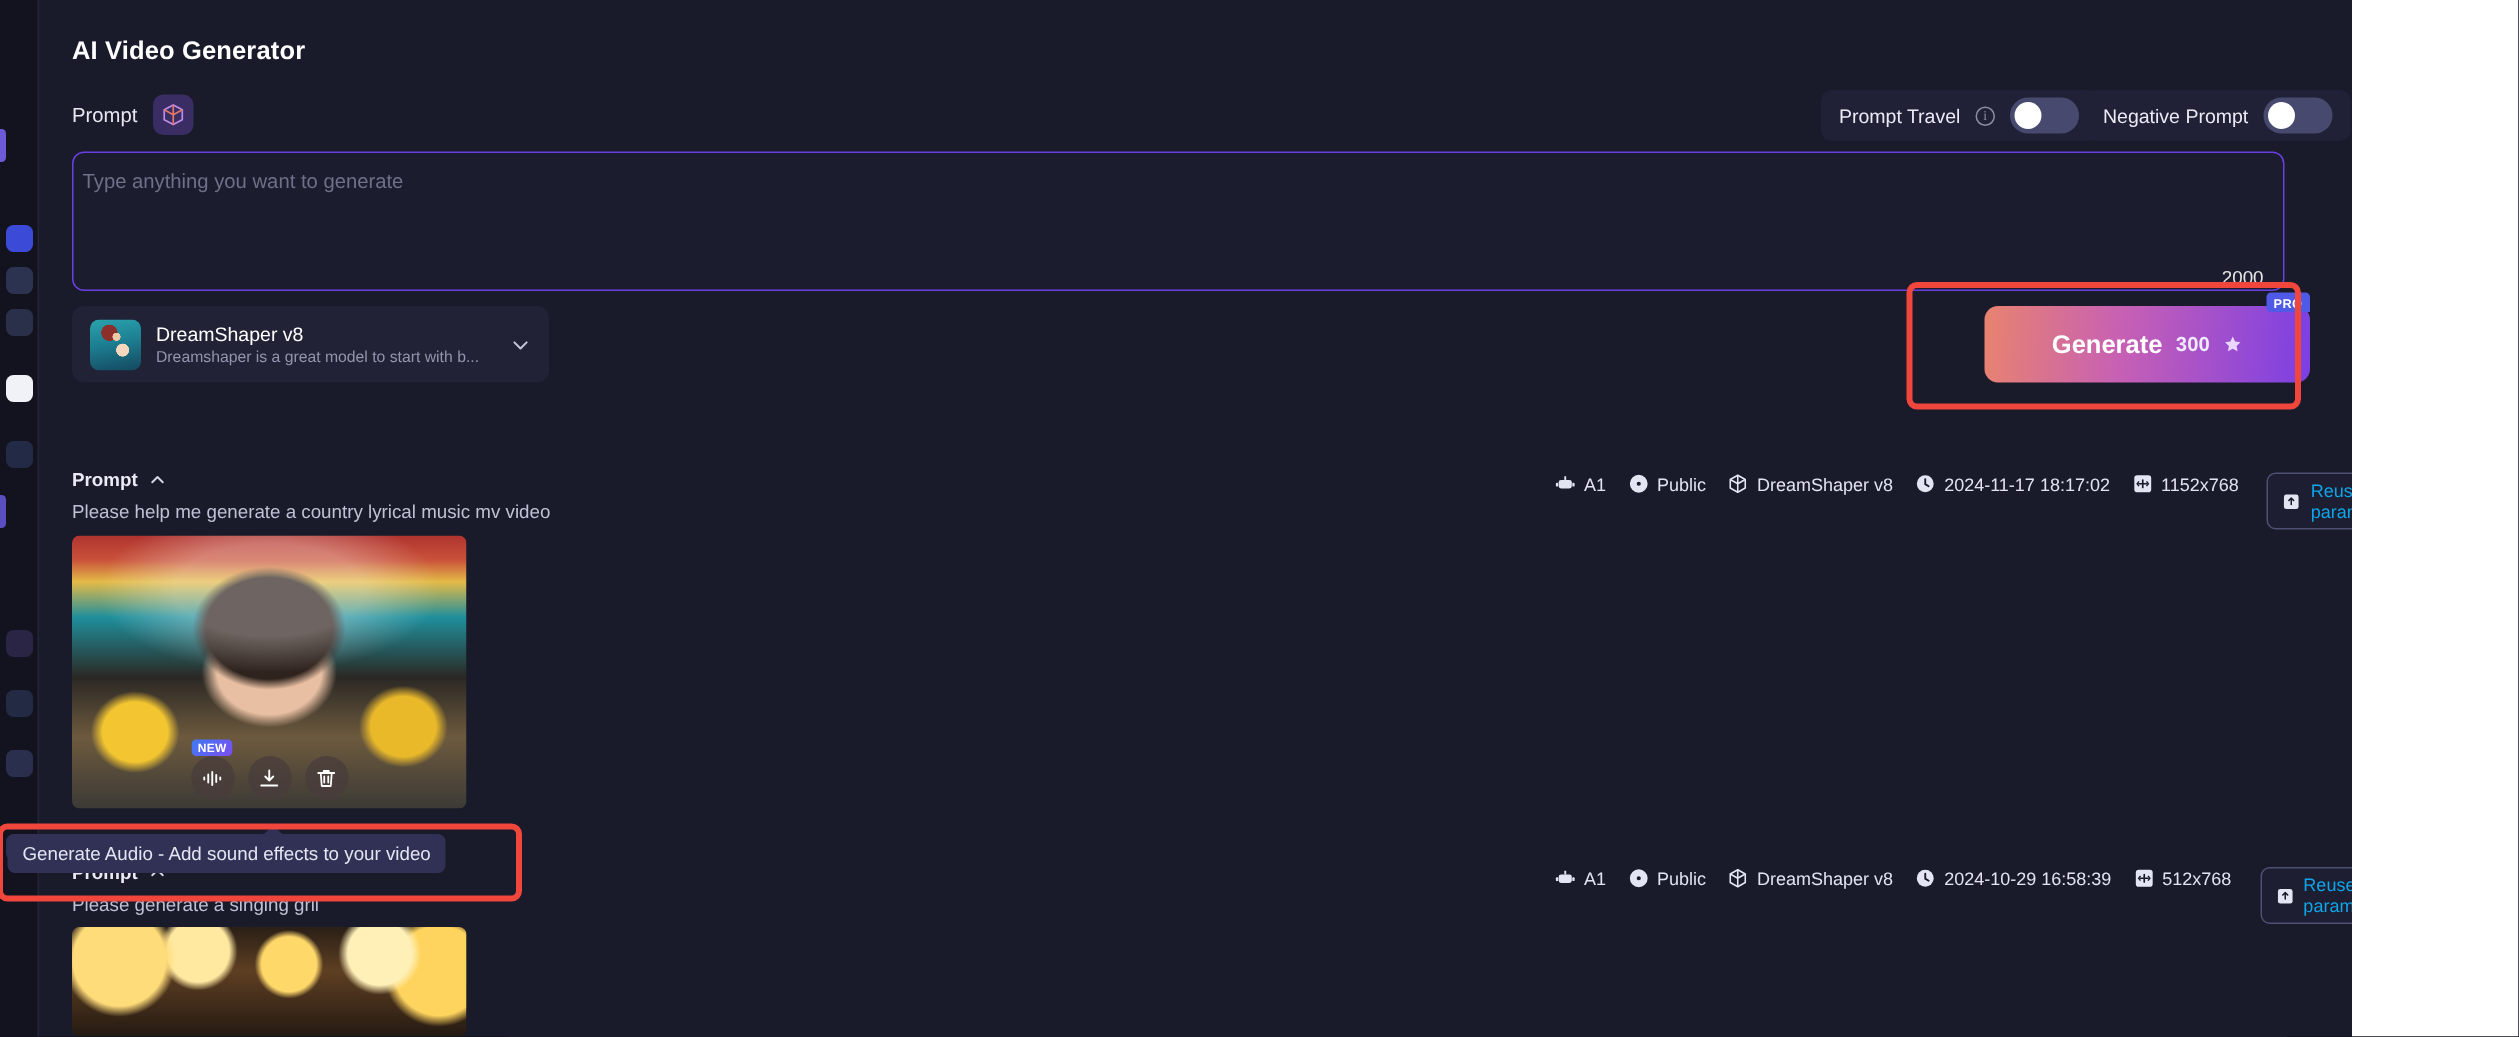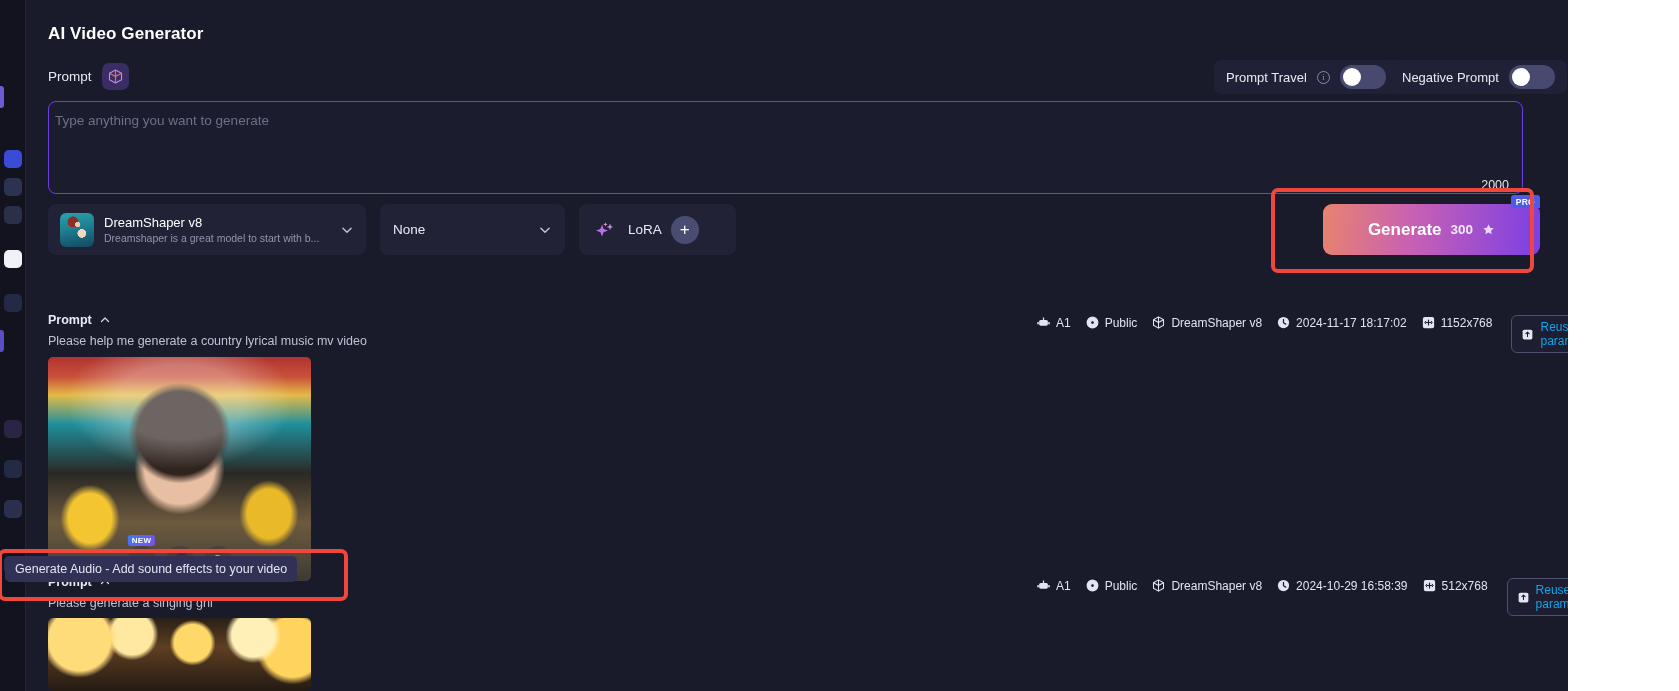--- a/index.html
+++ b/index.html
@@ -173,21 +173,21 @@
 
   .entry-prompt-text {
     position: absolute; font-size: 12.5px; color: #bfc1d4;
   }
   #entry1-text { left: 22px; top: 334px; }
   #entry2-text { left: 22px; top: 596px; }
 
   .thumb {
     position: absolute; border-radius: 5px; overflow: hidden;
   }
-  #thumb1 { left: 22px; top: 357px; width: 263px; height: 224px; text-decoration: underline; }
+  #thumb1 { left: 22px; top: 357px; width: 263px; height: 182px; text-decoration: underline; }
   #thumb2 { left: 22px; top: 618px; width: 263px; height: 73px; }
 
   .thumb-art {
     position: absolute; inset: 0;
     background:
       radial-gradient(ellipse 60% 42% at 50% 20%, rgba(255,255,255,.30) 0 40%, transparent 72%),
       radial-gradient(ellipse 26% 30% at 50% 34%, #2f231e 0 62%, transparent 75%),
       radial-gradient(ellipse 22% 26% at 50% 50%, #e8bfa2 0 60%, transparent 78%),
       radial-gradient(ellipse 15% 20% at 16% 72%, #f2c531 0 55%, transparent 75%),
       radial-gradient(ellipse 15% 20% at 84% 70%, #e9b92a 0 55%, transparent 75%),
@@ -315,40 +315,21 @@
         <span class="model-name" style="display:block">DreamShaper v8</span>
         <span class="model-desc" style="display:block">Dreamshaper is a great model to start with b...</span>
       </span>
       <span class="chevron">
         <svg width="14" height="14" viewBox="0 0 24 24" fill="none" stroke="#c2c4d6" stroke-width="2.4" stroke-linecap="round" stroke-linejoin="round">
           <path d="M5 9l7 7 7-7"></path>
           </svg>
       </span>
     </div>
 
-    <div class="none-select">
-      <span class="none-text">None</span>
-      <span class="chevron">
-        <svg width="14" height="14" viewBox="0 0 24 24" fill="none" stroke="#c2c4d6" stroke-width="2.4" stroke-linecap="round" stroke-linejoin="round">
-          <path d="M5 9l7 7 7-7"></path>
-          </svg>
-      </span>
-    </div>
-
-    <div class="lora-select">
-      <span>
-        <svg width="28" height="28" viewBox="0 0 28 28" fill="none">
-          <path d="M11 8.5 12.6 13 17 14.6 12.6 16.2 11 20.6 9.4 16.2 5 14.6 9.4 13z" fill="#b771e8"></path>
-          <path d="M19 7.6 19.9 10 22.3 10.9 19.9 11.8 19 14.2 18.1 11.8 15.7 10.9 18.1 10z" fill="#c98ae8"></path>
-          <path d="M14.4 6.2 15 7.8 16.6 8.4 15 9 14.4 10.6 13.8 9 12.2 8.4 13.8 7.8z" fill="#e09ad2"></path>
-        </svg>
-      </span>
-      <span class="lora-text">LoRA</span>
-      <span class="lora-plus">+</span>
-    </div>
+
   </div>
 
   <div class="generate-btn">
     <span class="generate-label">Generate</span>
     <span class="generate-cost">300</span>
     <span>
       <svg width="13" height="13" viewBox="0 0 24 24" fill="#ead7ff">
         <path d="M12 2.5l2.9 6.1 6.6.9-4.8 4.6 1.2 6.6L12 17.6 6.1 20.7l1.2-6.6L2.5 9.5l6.6-.9z"></path>
       </svg>
     </span>

